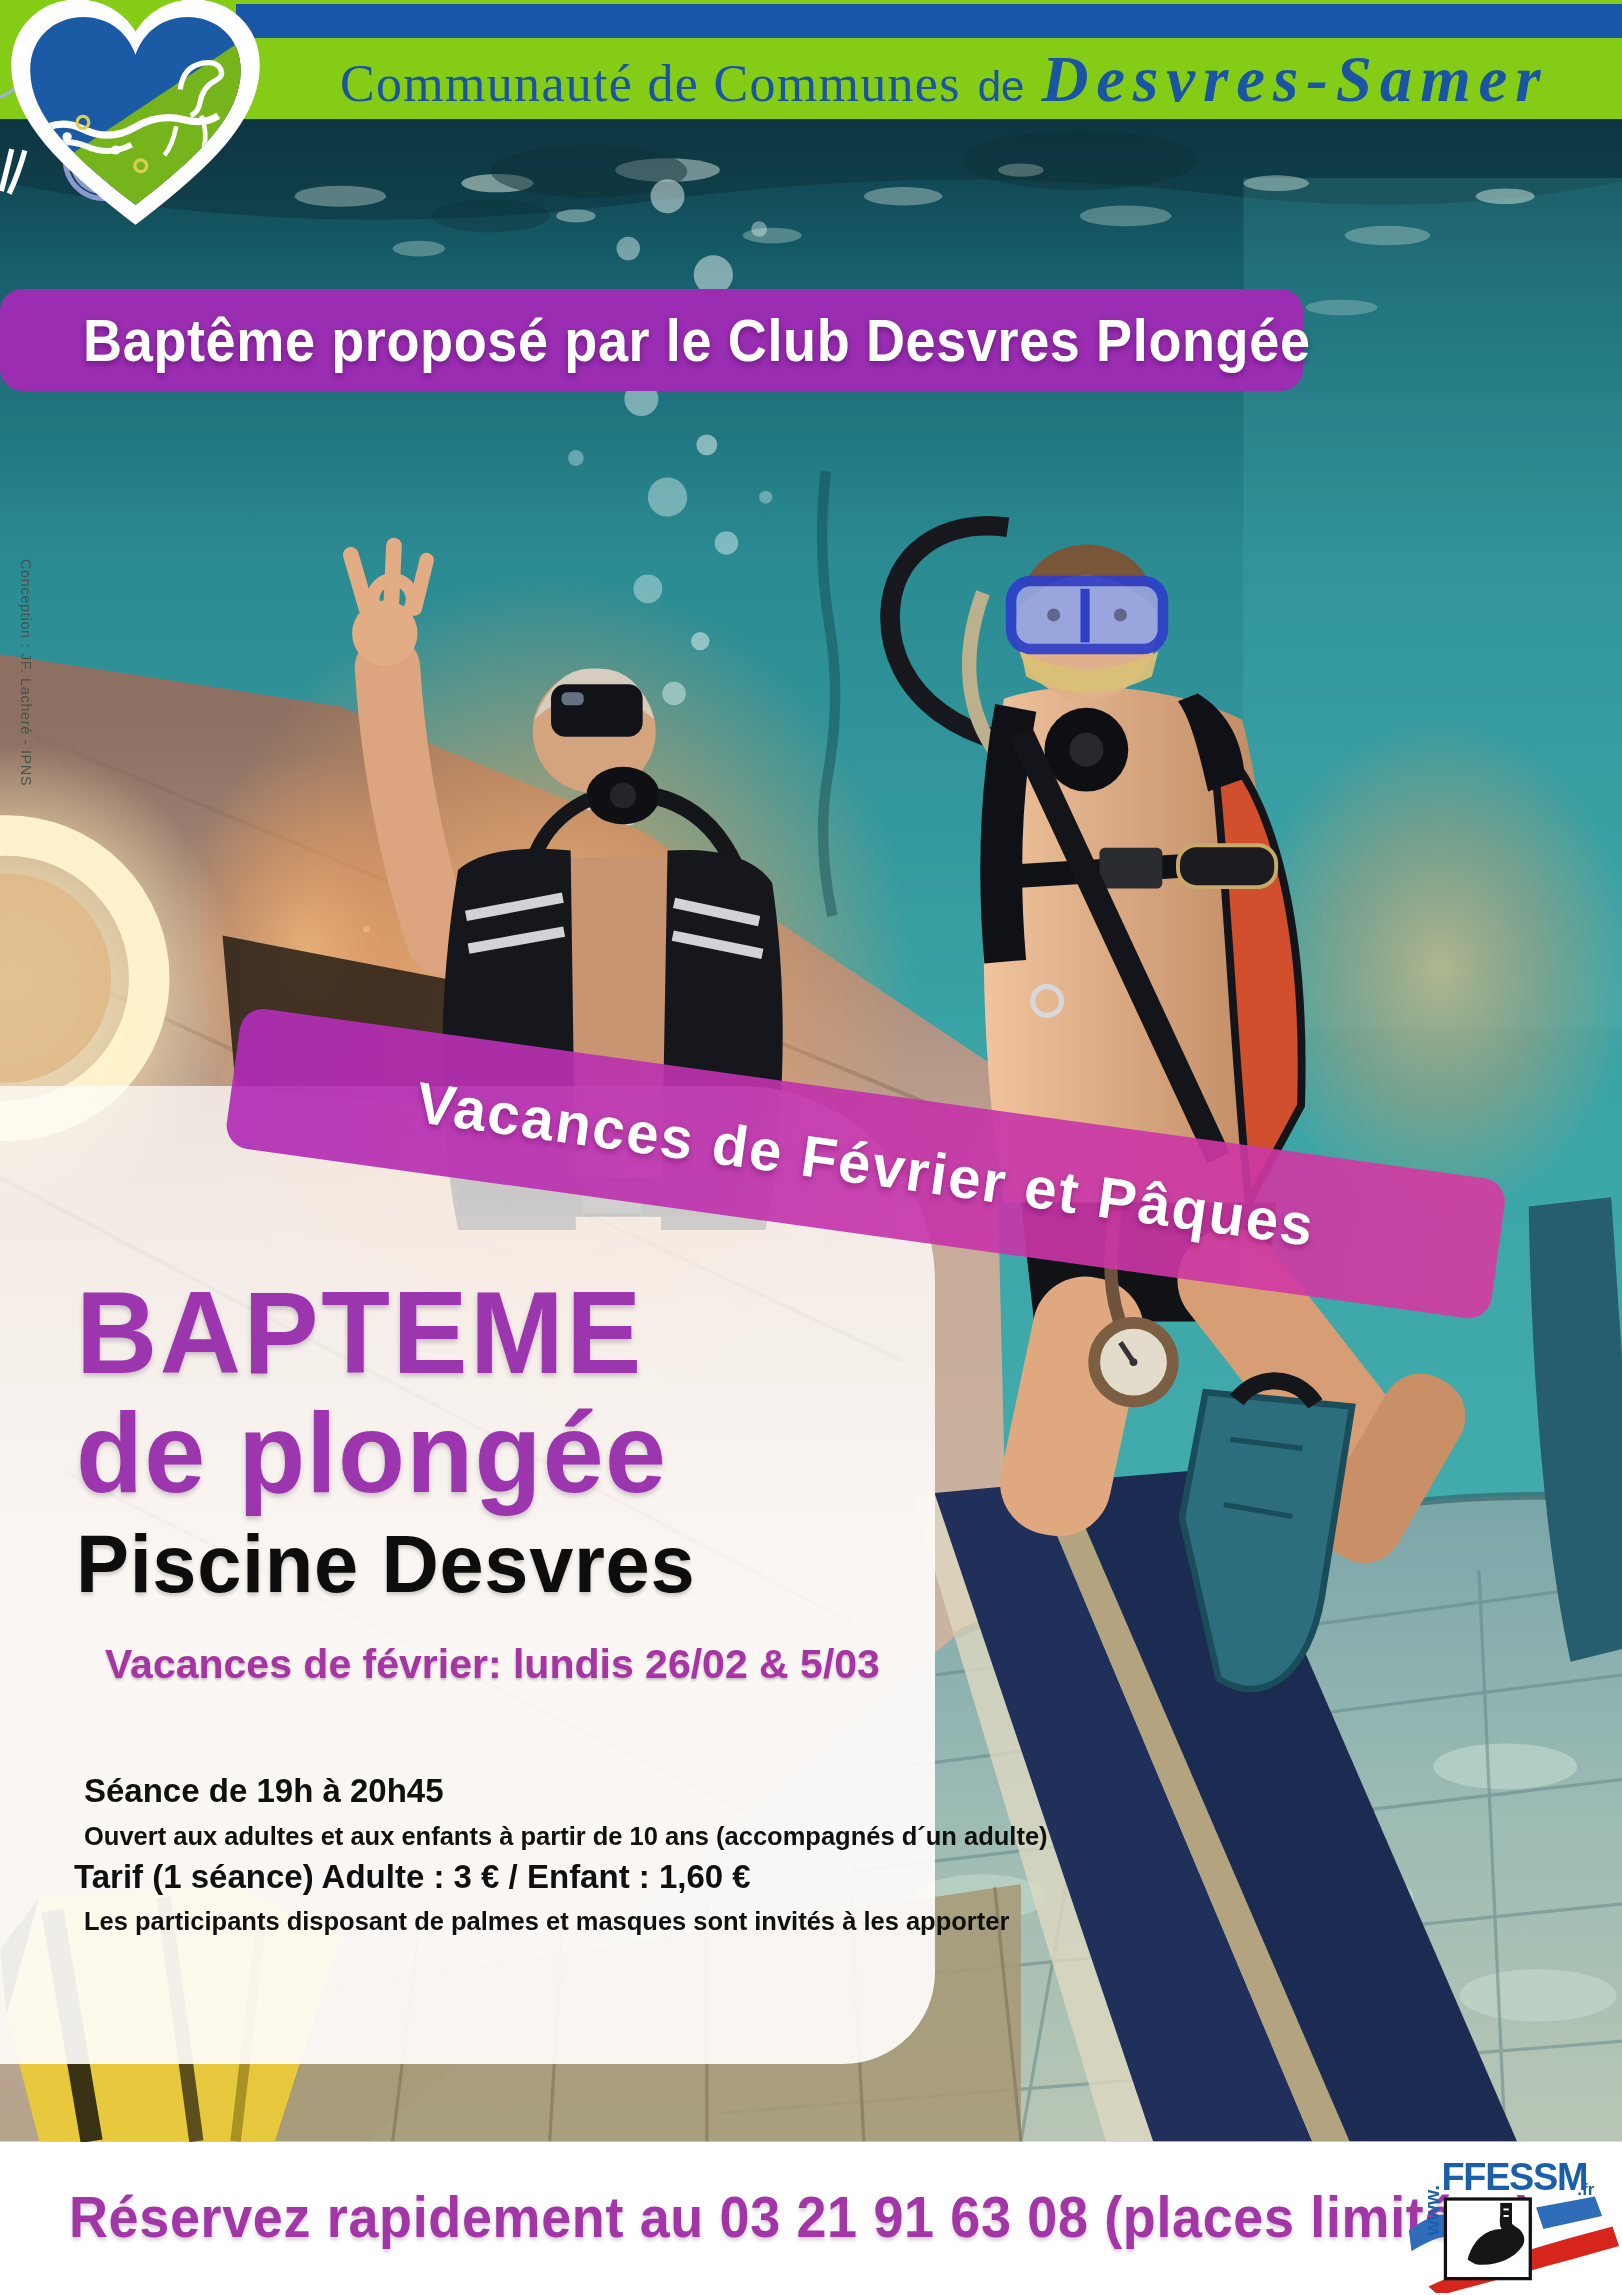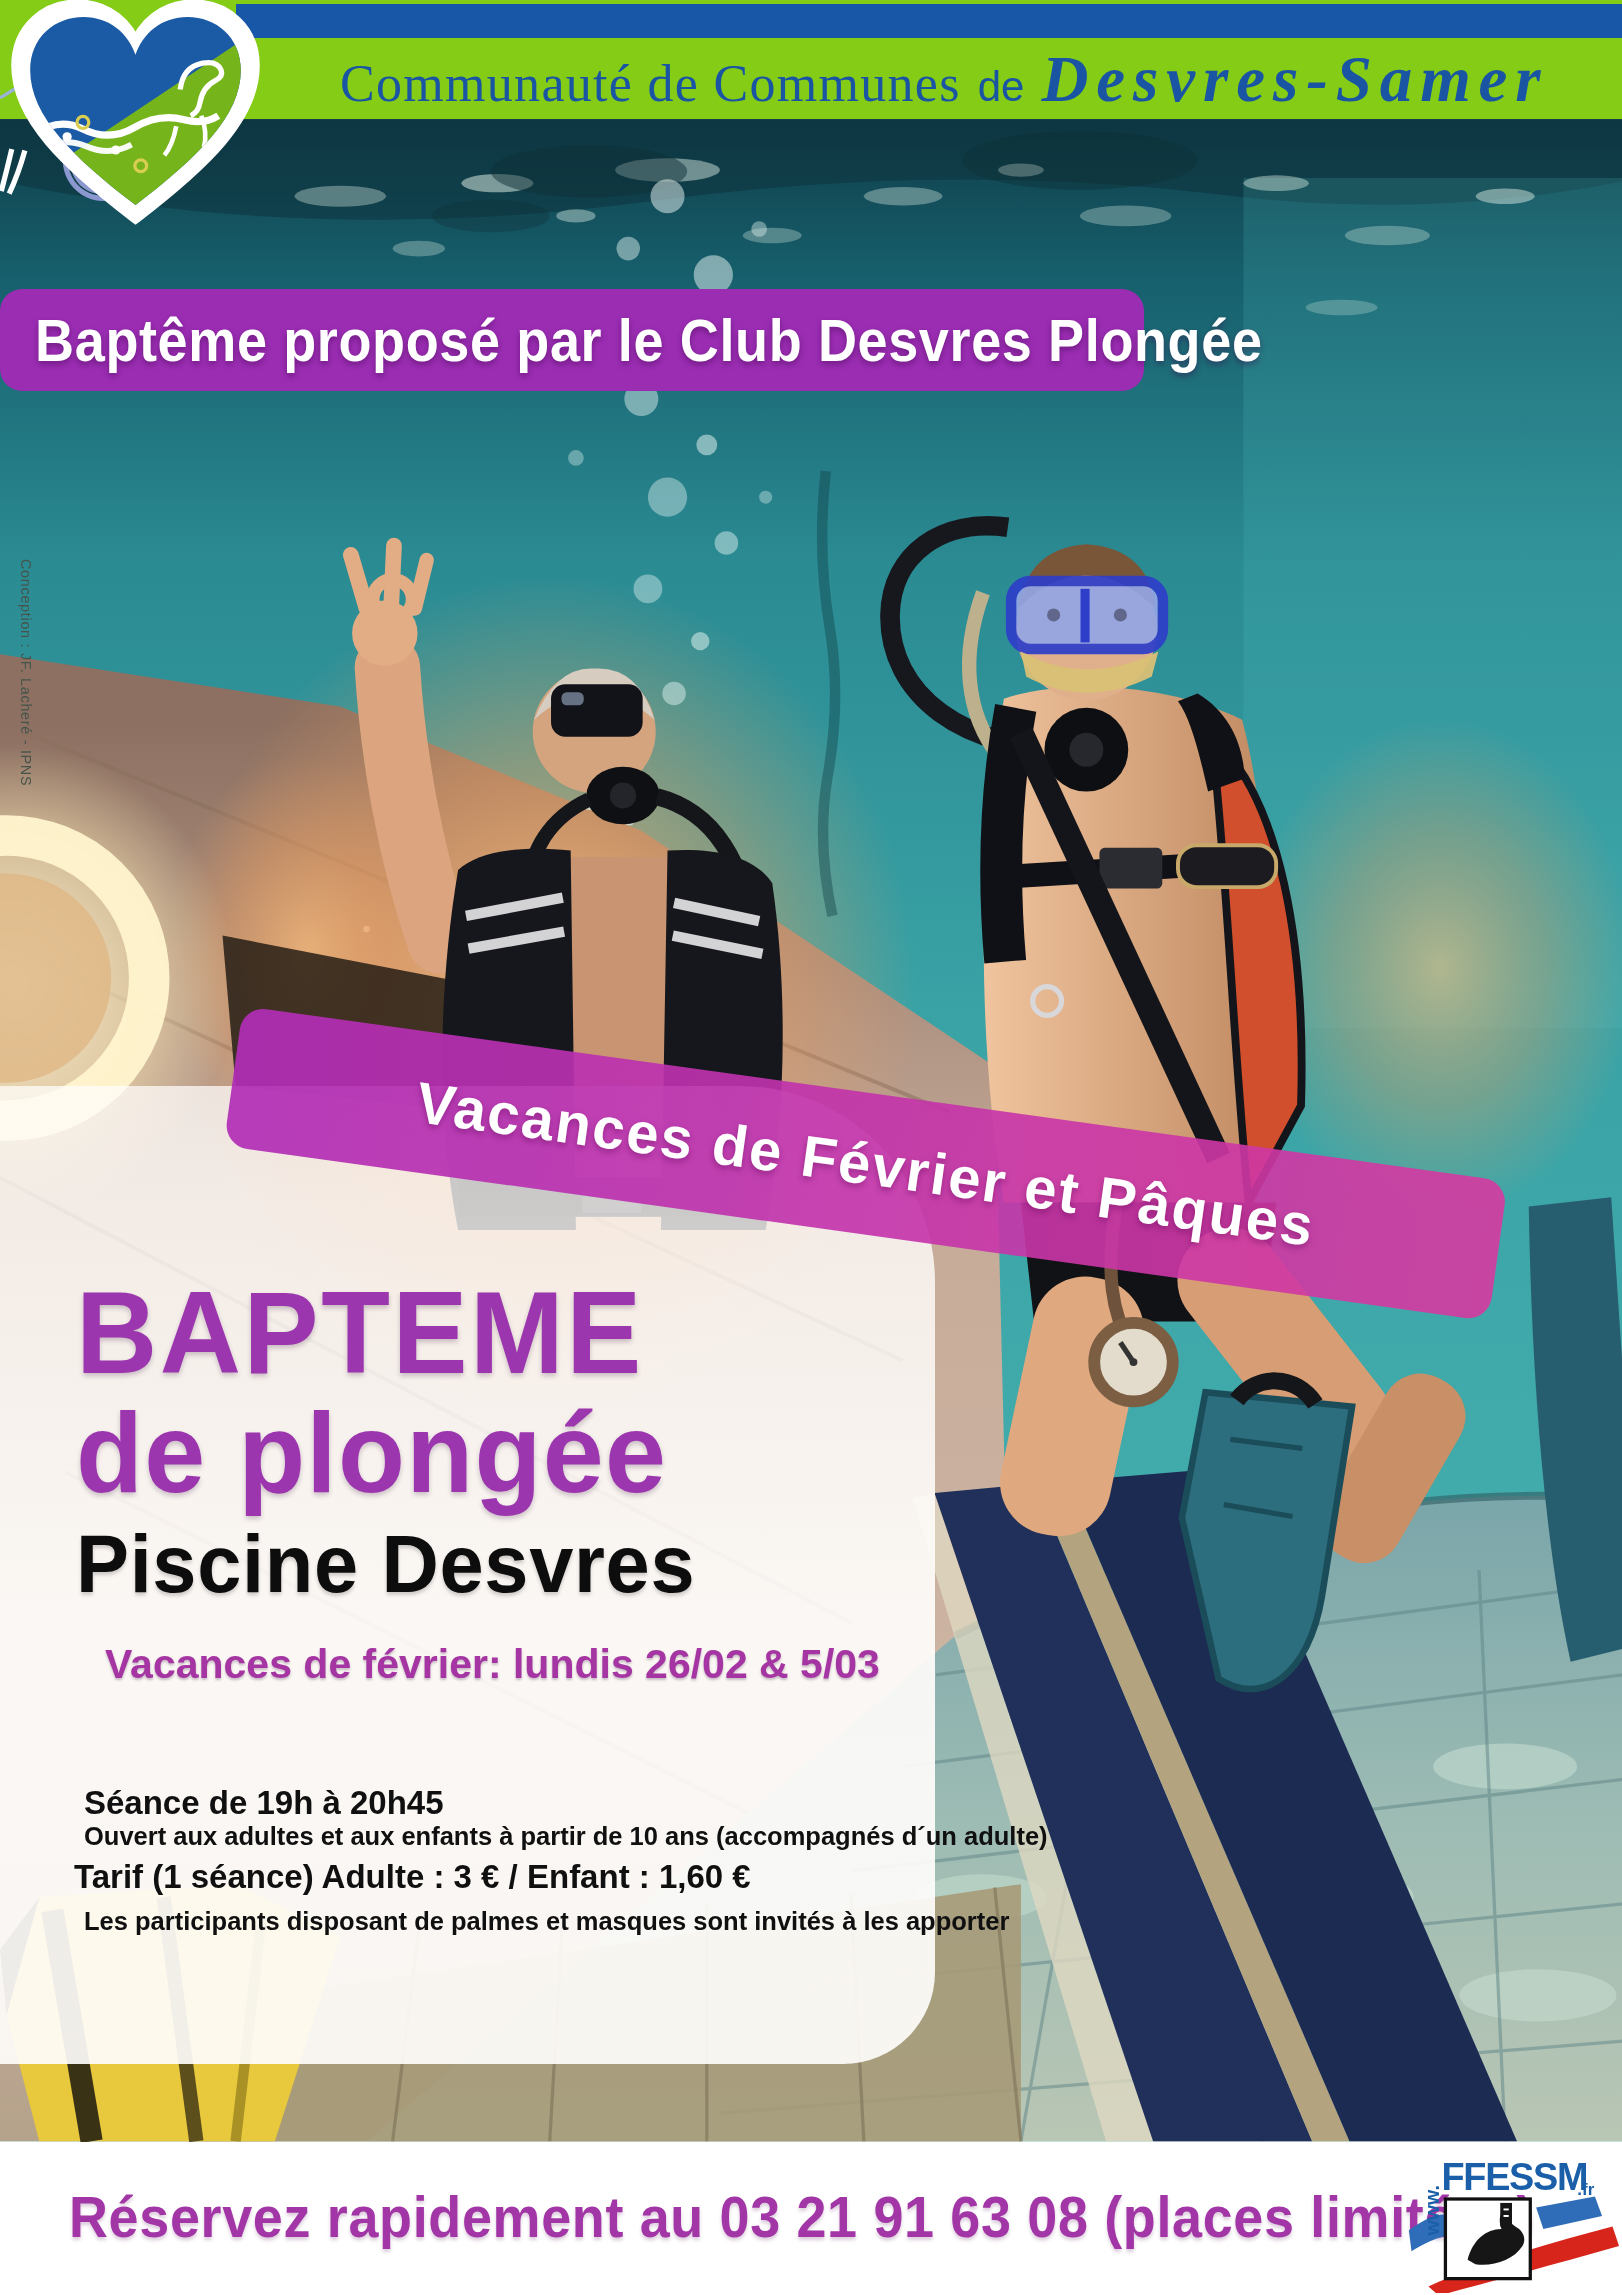--- a/index.html
+++ b/index.html
@@ -19,42 +19,42 @@
   .heart-logo { left:3.9px; top:-3.9px; width:263px; height:233px; z-index:6; }
 
   
   .photo { left:0; top:0; width:1623px; height:2295px; z-index:1; }
 
   
   .credit { left:34px; top:559px; z-index:2; font-size:14.4px; letter-spacing:0.7px; color:#46544b;
             transform:rotate(90deg); transform-origin:0 0; white-space:nowrap; }
 
   
-  .top-banner { left:0; top:289px; width:1144px; height:102px; background:#9b2db3; border-radius:22px;
-                z-index:4; display:flex; align-items:center; }
+  .top-banner { left:0; top:289px; width:1303px; height:102px; background:#9b2db3; border-radius:22px;
+                z-index:4; display:flex; align-items:center;padding-left:48px; }
   .top-banner span { display:inline-block; padding-left:39px; color:#fff; font-size:60px; font-weight:700;
                 letter-spacing:0.7px; transform:scaleX(.90); transform-origin:left center; white-space:nowrap;
                 text-shadow:0 3.3px 6.5px rgba(60,5,70,.45); }
   .season-banner { left:243px; top:1006px; width:1277px; height:141px; border-radius:23.6px; z-index:4;
                 background:linear-gradient(90deg, rgba(177,45,182,.92), rgba(214,58,160,.90));
                 transform:rotate(7.9deg); transform-origin:left top; display:flex; align-items:center; justify-content:center; }
   .season-banner span { color:#fff; font-size:58px; font-weight:700; letter-spacing:2px; white-space:nowrap;
                 text-shadow:0 3.3px 6.5px rgba(90,5,80,.40); }
 
   
   .panel { left:-39px; top:1086px; width:974px; height:978px; z-index:3;
            background:linear-gradient(180deg, rgba(255,253,251,.74), rgba(255,253,251,.92) 55%);
            border-radius:0 196px 92px 0; }
   .panel .line { position:absolute; white-space:nowrap; transform-origin:left top; }
   .t-main  { left:115px; top:180px;  font-size:116px; font-weight:700; letter-spacing:2.6px; color:#9c36ae; transform:scaleX(.97); text-shadow:0 3.3px 5.2px rgba(40,0,50,.22); }
   .t-sub   { left:115px; top:302px;  font-size:113px; font-weight:700; letter-spacing:1.3px; color:#9c36ae; transform:scaleX(.97); text-shadow:0 3.3px 5.2px rgba(40,0,50,.22); }
   .t-loc   { left:115px; top:432px;  font-size:81px; font-weight:700; letter-spacing:0.7px; color:#0d0d0d; transform:scaleX(.98); text-shadow:0 2.6px 3.9px rgba(0,0,0,.18); }
   .t-date1 { left:144px; top:555px;  font-size:41px; font-weight:700; color:#a535a2; text-shadow:0 2px 2.6px rgba(40,0,50,.25); }
   .t-date2 { left:123px; top:616px;  font-size:41px; font-weight:700; color:#a535a2; text-shadow:0 2px 2.6px rgba(40,0,50,.25); }
-  .t-sched { left:123px; top:686px; font-size:33px; font-weight:700; color:#101010;margin-top:12px; }
+  .t-sched { left:123px; top:686px; font-size:33px; font-weight:700; color:#101010; }
   .t-open  { left:123px; top:736px; font-size:25.5px; font-weight:700; color:#101010; }
   .t-price { left:113px; top:772px; font-size:33px; font-weight:700; color:#101010; }
   .t-equip { left:123px; top:821px; font-size:25.5px; font-weight:700; color:#101010; }
 
   
   .footer-band { left:0; top:2142px; width:1623px; height:154px; background:#ffffff; z-index:5; }
   .footer-text { position:absolute; left:69px; top:41px; font-size:58px; font-weight:700; color:#a236a6;
                  letter-spacing:0.7px; transform:scaleX(.93); transform-origin:left top; white-space:nowrap;
                  text-shadow:0 2.6px 3.9px rgba(80,0,80,.20); }
   .ffessm { position:absolute; left:1402px; top:9.8px; width:220px; height:141px; }

